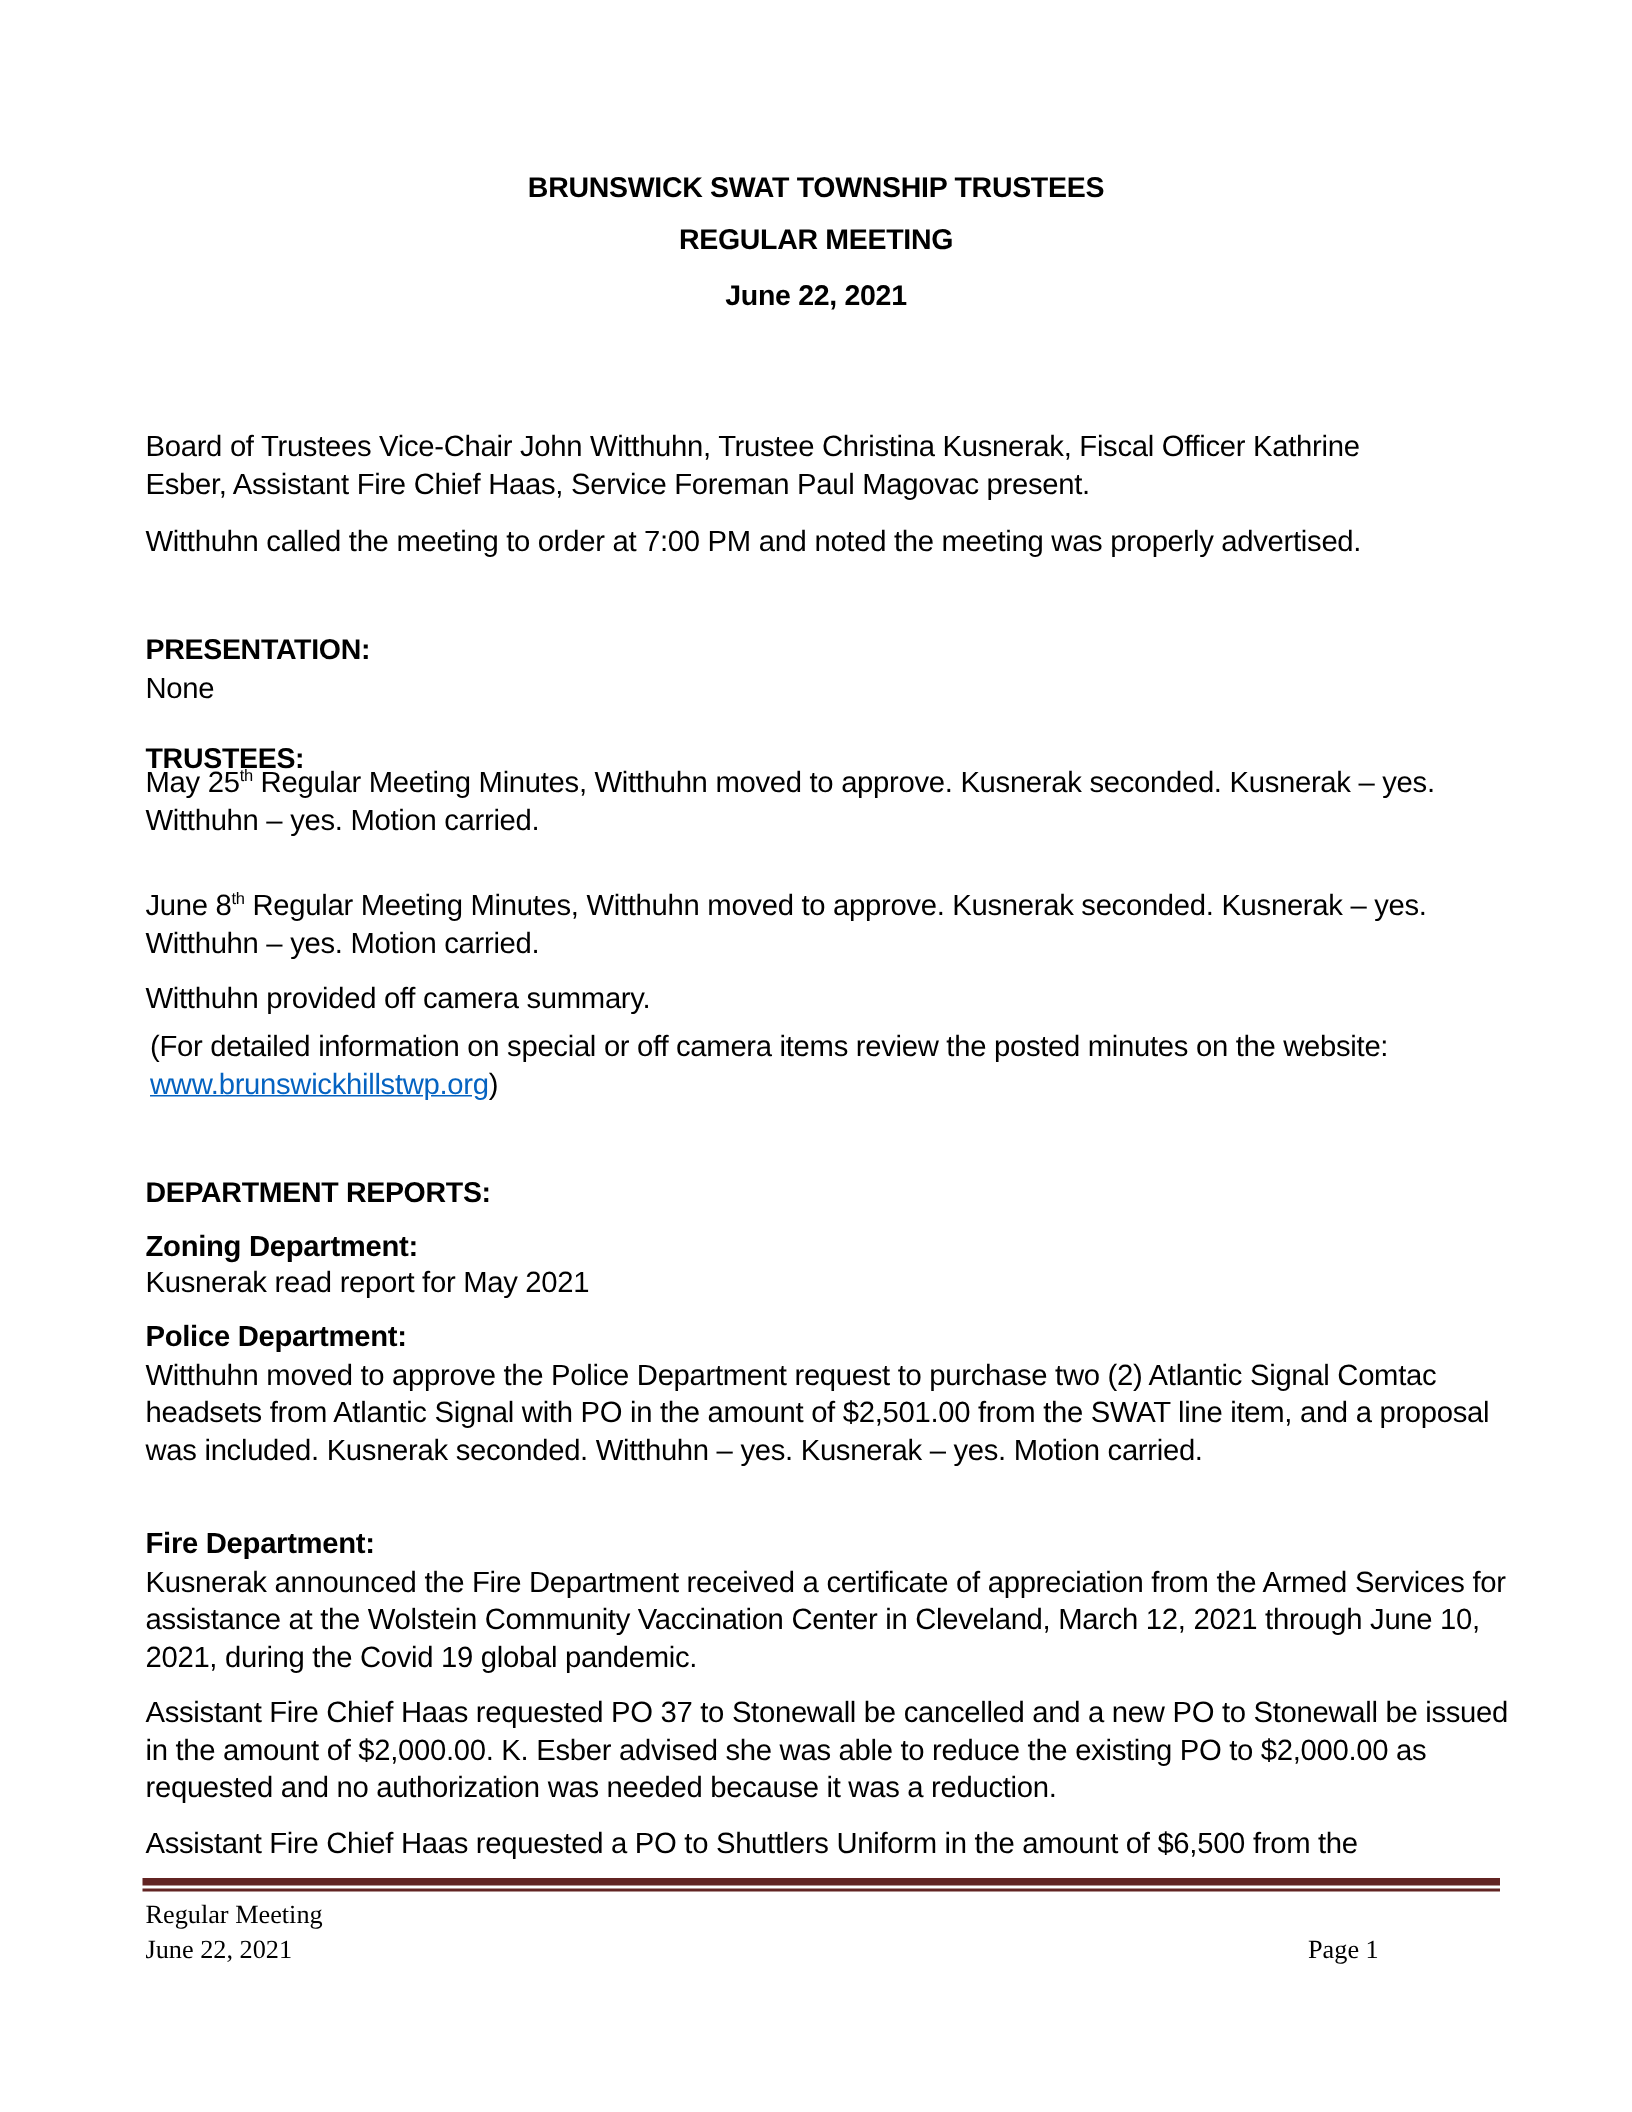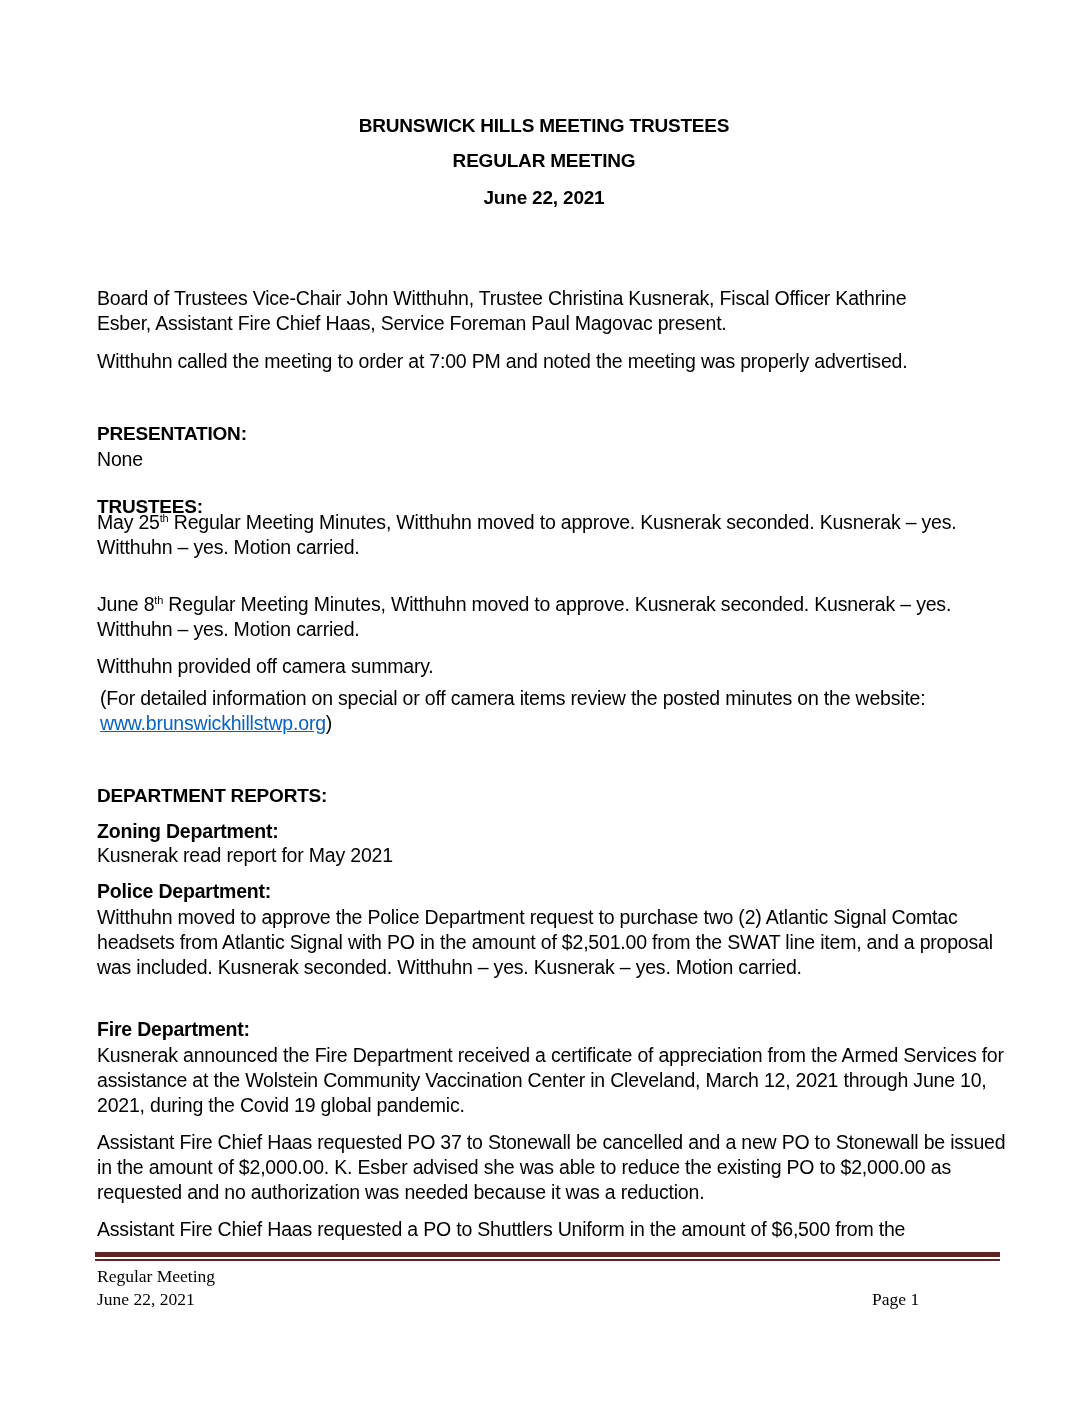--- a/index.html
+++ b/index.html
@@ -26,21 +26,21 @@
     .footer { position: absolute; font-family: "Liberation Serif", serif; font-size: 17.5px; margin: 0; color: #000; letter-spacing: 0; }
     .f1 { left: 97px; top: 1266px; }
     .f2 { left: 97px; top: 1289px; }
     .f3 { left: 872px; top: 1289px; }
   </style>
 </head>
 <body>
 
 <div class="page">
 
-  <p class="title t1">BRUNSWICK HILLS MEETING TRUSTEES</p>
+  <p class="title t1">BRUNSWICK SWAT TOWNSHIP TRUSTEES</p>
   <p class="title t2">REGULAR MEETING</p>
   <p class="title t3">June 22, 2021</p>
 
   <p class="p" style="top:286px; width:830px;">Board of Trustees Vice-Chair John Witthuhn, Trustee Christina Kusnerak, Fiscal Officer Kathrine Esber, Assistant Fire Chief Haas, Service Foreman Paul Magovac present.</p>
   <p class="p" style="top:349px; width:830px;">Witthuhn called the meeting to order at 7:00 PM and noted the meeting was properly advertised.</p>
 
   <p class="h" style="top:423px;">PRESENTATION:</p>
   <p class="p" style="top:447px;">None</p>
 
   <p class="h" style="top:496px;">TRUSTEES:</p>

